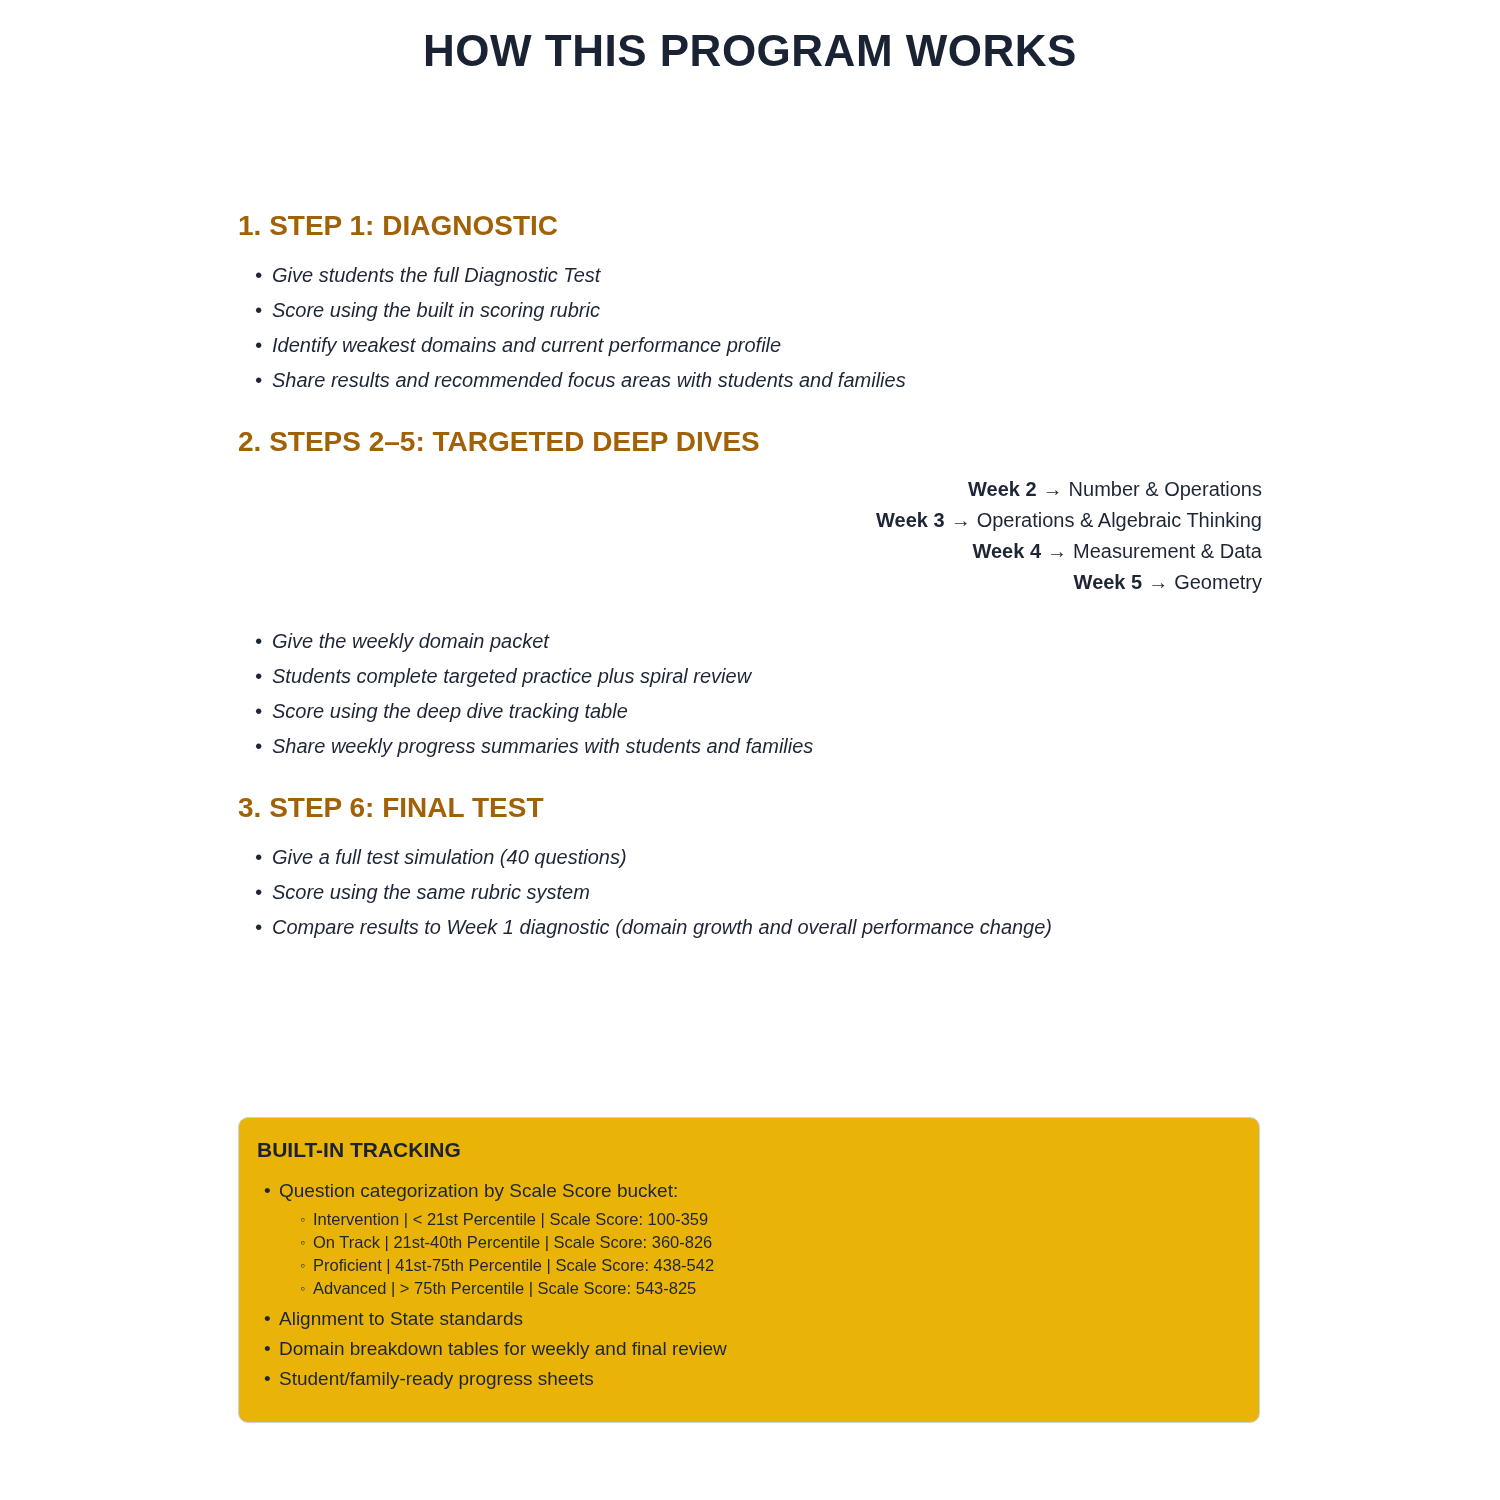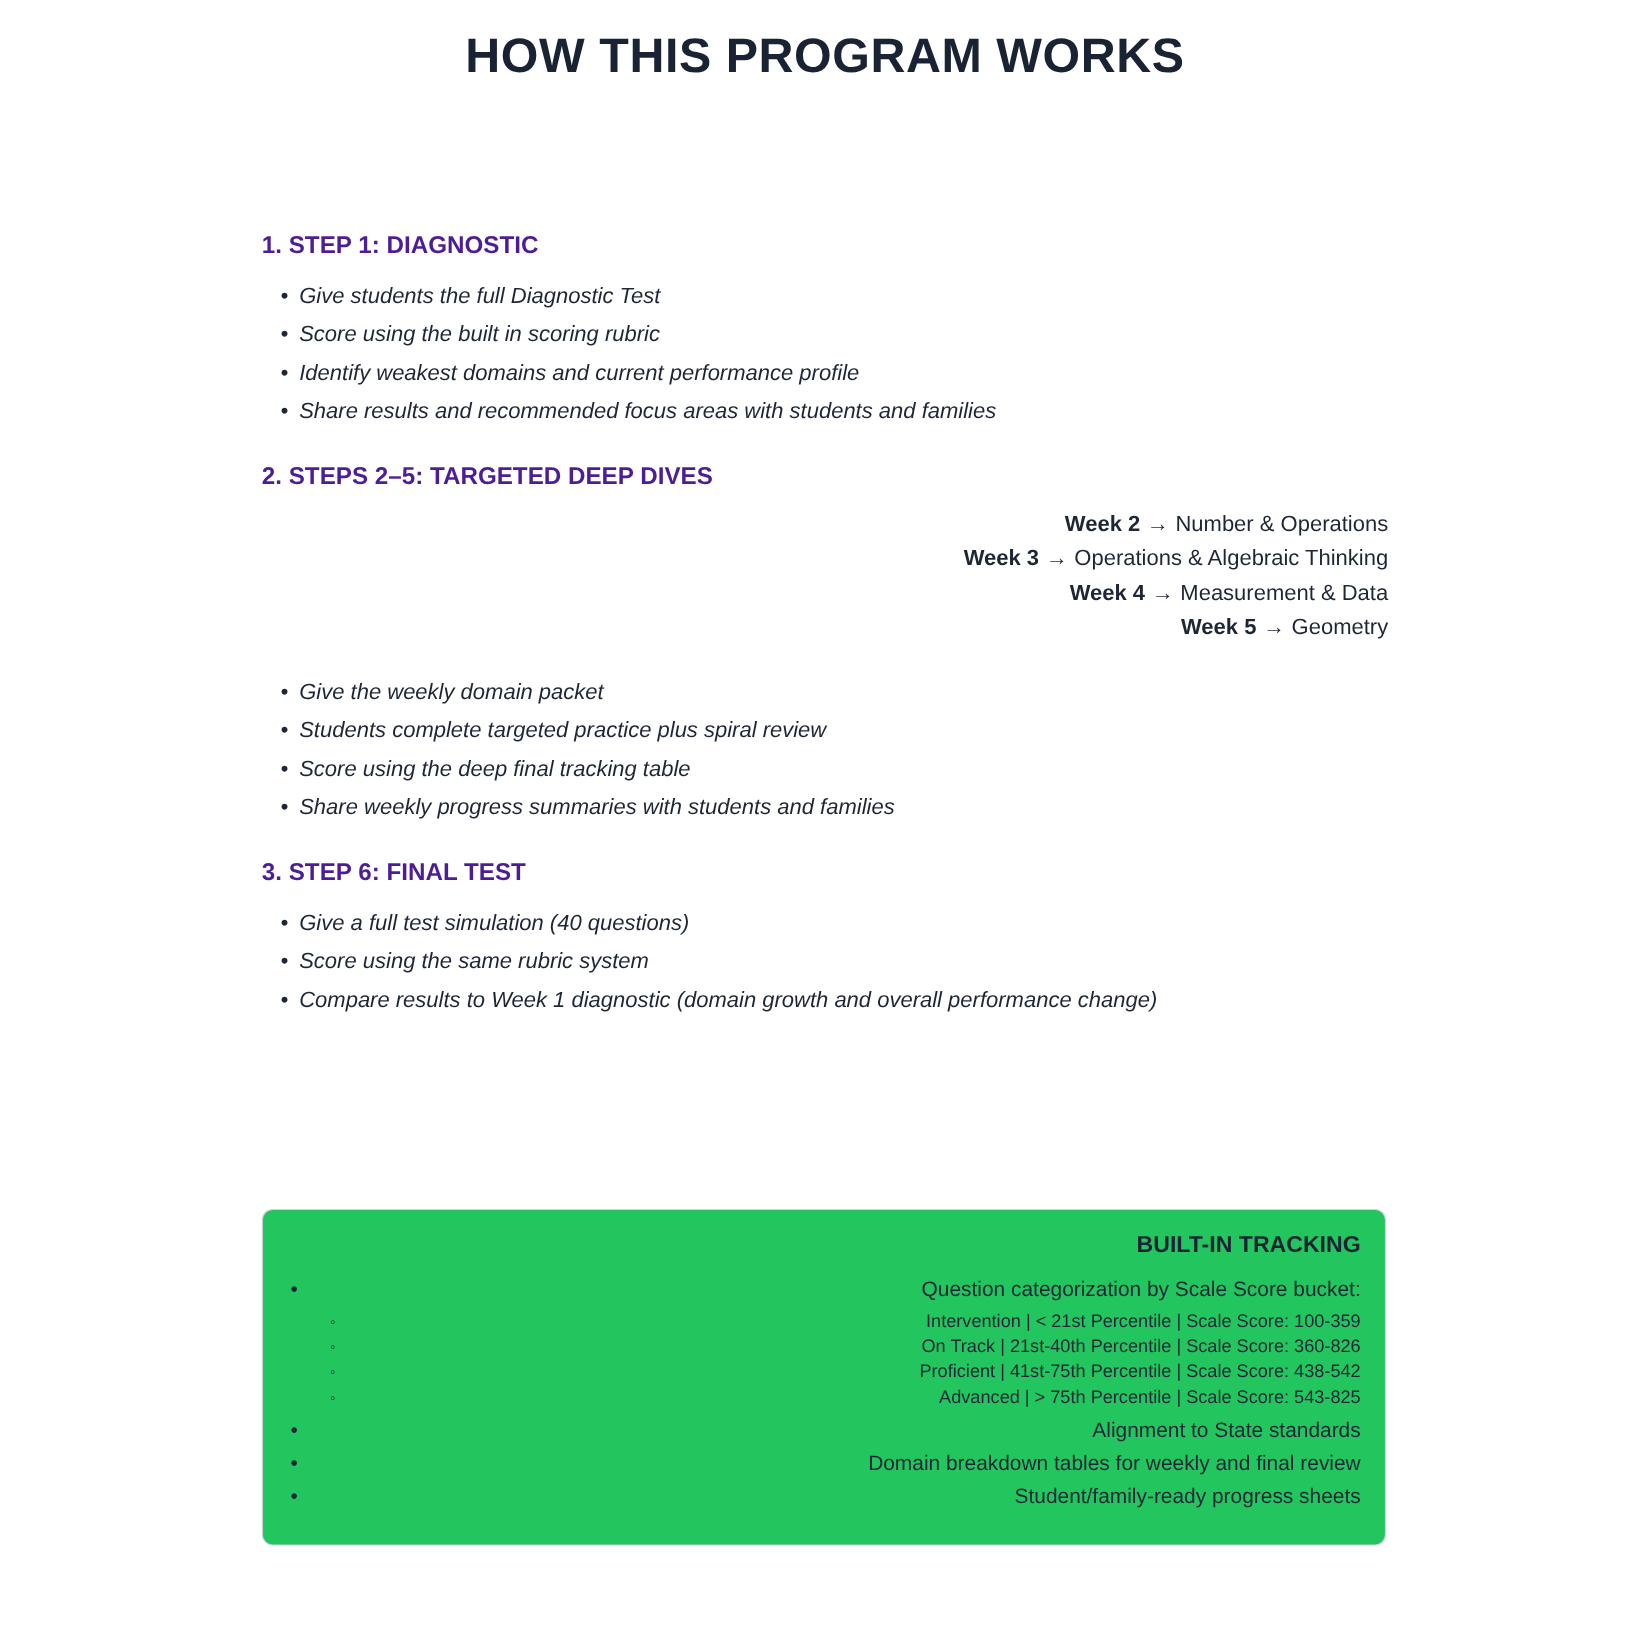--- a/index.html
+++ b/index.html
@@ -24,23 +24,23 @@
   .content {
     width: 1024px;
     margin: 0 auto;
   }
   .sections {
     margin-top: 134px;
   }
   .section { margin-top: 28px; }
   .section:first-child { margin-top: 0; }
   .section-heading {
-    font-size: 22px;
+    font-size: 28px;
     font-weight: bold;
-    color: #4c1d95;
+    color: #a16207;
     margin: 0;
   }
   ul.bullets {
     list-style: none;
     margin: 16px 0 0 0;
     padding: 0;
     font-style: italic;
   }
   ul.bullets > li {
     font-size: 20px;
@@ -59,25 +59,24 @@
   .week-line {
     font-size: 20px;
     line-height: 31px;
     text-align: right;
   }
   .week-label { font-weight: bold; }
   .week-arrow { margin: 0 6px; font-weight: normal; }
   .tracking-box {
     margin-top: 172px;
     width: 1022px;
-    background: #22c55e;
+    background: #eab308;
     border: 1px solid #cbd5e1;
     border-radius: 10px;
     padding: 20px 22px 28px 18px;
-    text-align: right;
   }
   .tracking-heading {
     font-size: 21px;
     font-weight: bold;
     color: #1a2334;
     margin: 0;
   }
   ul.box-bullets {
     list-style: none;
     margin: 14px 0 0 0;
@@ -136,21 +135,21 @@
       <h2 class="section-heading"><span>2.</span> <span>STEPS 2–5: TARGETED DEEP DIVES</span></h2>
       <div class="weeks">
         <div class="week-line"><span class="week-label">Week 2</span><span class="week-arrow">→</span><span>Number &amp; Operations</span></div>
         <div class="week-line"><span class="week-label">Week 3</span><span class="week-arrow">→</span><span>Operations &amp; Algebraic Thinking</span></div>
         <div class="week-line"><span class="week-label">Week 4</span><span class="week-arrow">→</span><span>Measurement &amp; Data</span></div>
         <div class="week-line"><span class="week-label">Week 5</span><span class="week-arrow">→</span><span>Geometry</span></div>
       </div>
       <ul class="bullets">
         <li>Give the weekly domain packet</li>
         <li>Students complete targeted practice plus spiral review</li>
-        <li>Score using the deep final tracking table</li>
+        <li>Score using the deep dive tracking table</li>
         <li>Share weekly progress summaries with students and families</li>
       </ul>
     </div>
 
     <div class="section">
       <h2 class="section-heading"><span>3.</span> <span>STEP 6: FINAL TEST</span></h2>
       <ul class="bullets">
         <li>Give a full test simulation (40 questions)</li>
         <li>Score using the same rubric system</li>
         <li>Compare results to Week 1 diagnostic (domain growth and overall performance change)</li>

